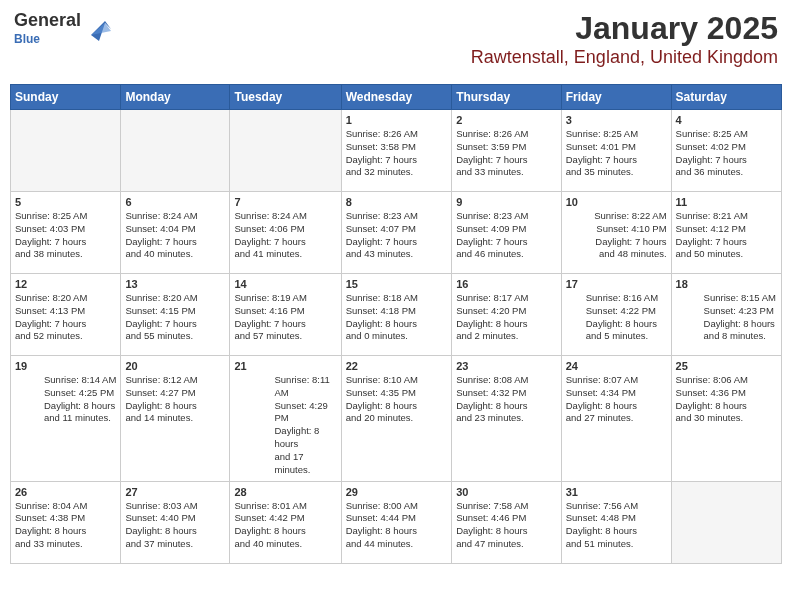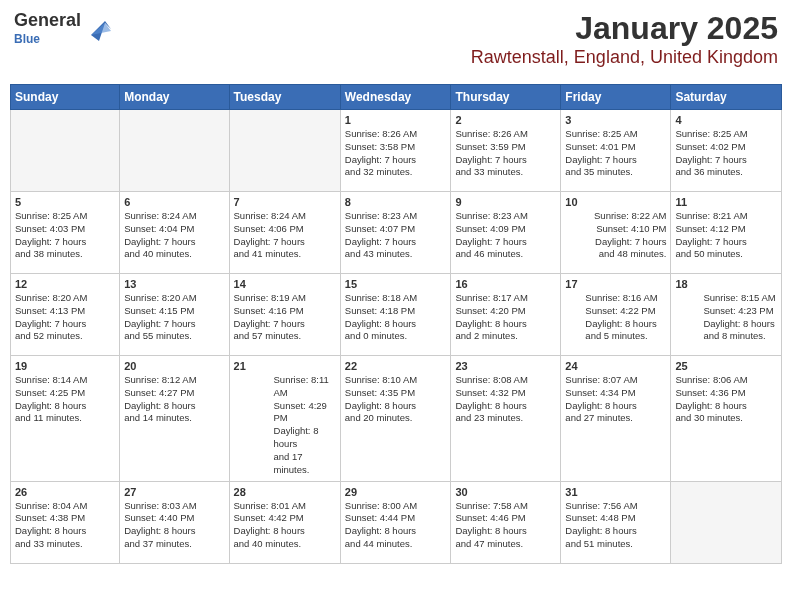--- a/index.html
+++ b/index.html
@@ -244,21 +244,21 @@
           <span class="day-number">18</span>
           <div class="cell-text" style="white-space: pre-line; margin-left: 28px;">Sunrise: 8:15 AM
 Sunset: 4:23 PM
 Daylight: 8 hours
 and 8 minutes.</div>
         </td>
       </tr>
       <tr class="week-row">
         <td>
           <span class="day-number">19</span>
-          <div class="cell-text" style="white-space: pre-line;">Sunrise: 8:14 AM
+          <div class="cell-text" style="white-space: pre-line; margin-left: 29px;">Sunrise: 8:14 AM
 Sunset: 4:25 PM
 Daylight: 8 hours
 and 11 minutes.</div>
         </td>
         <td>
           <span class="day-number">20</span>
           <div class="cell-text" style="white-space: pre-line;">Sunrise: 8:12 AM
 Sunset: 4:27 PM
 Daylight: 8 hours
 and 14 minutes.</div>

